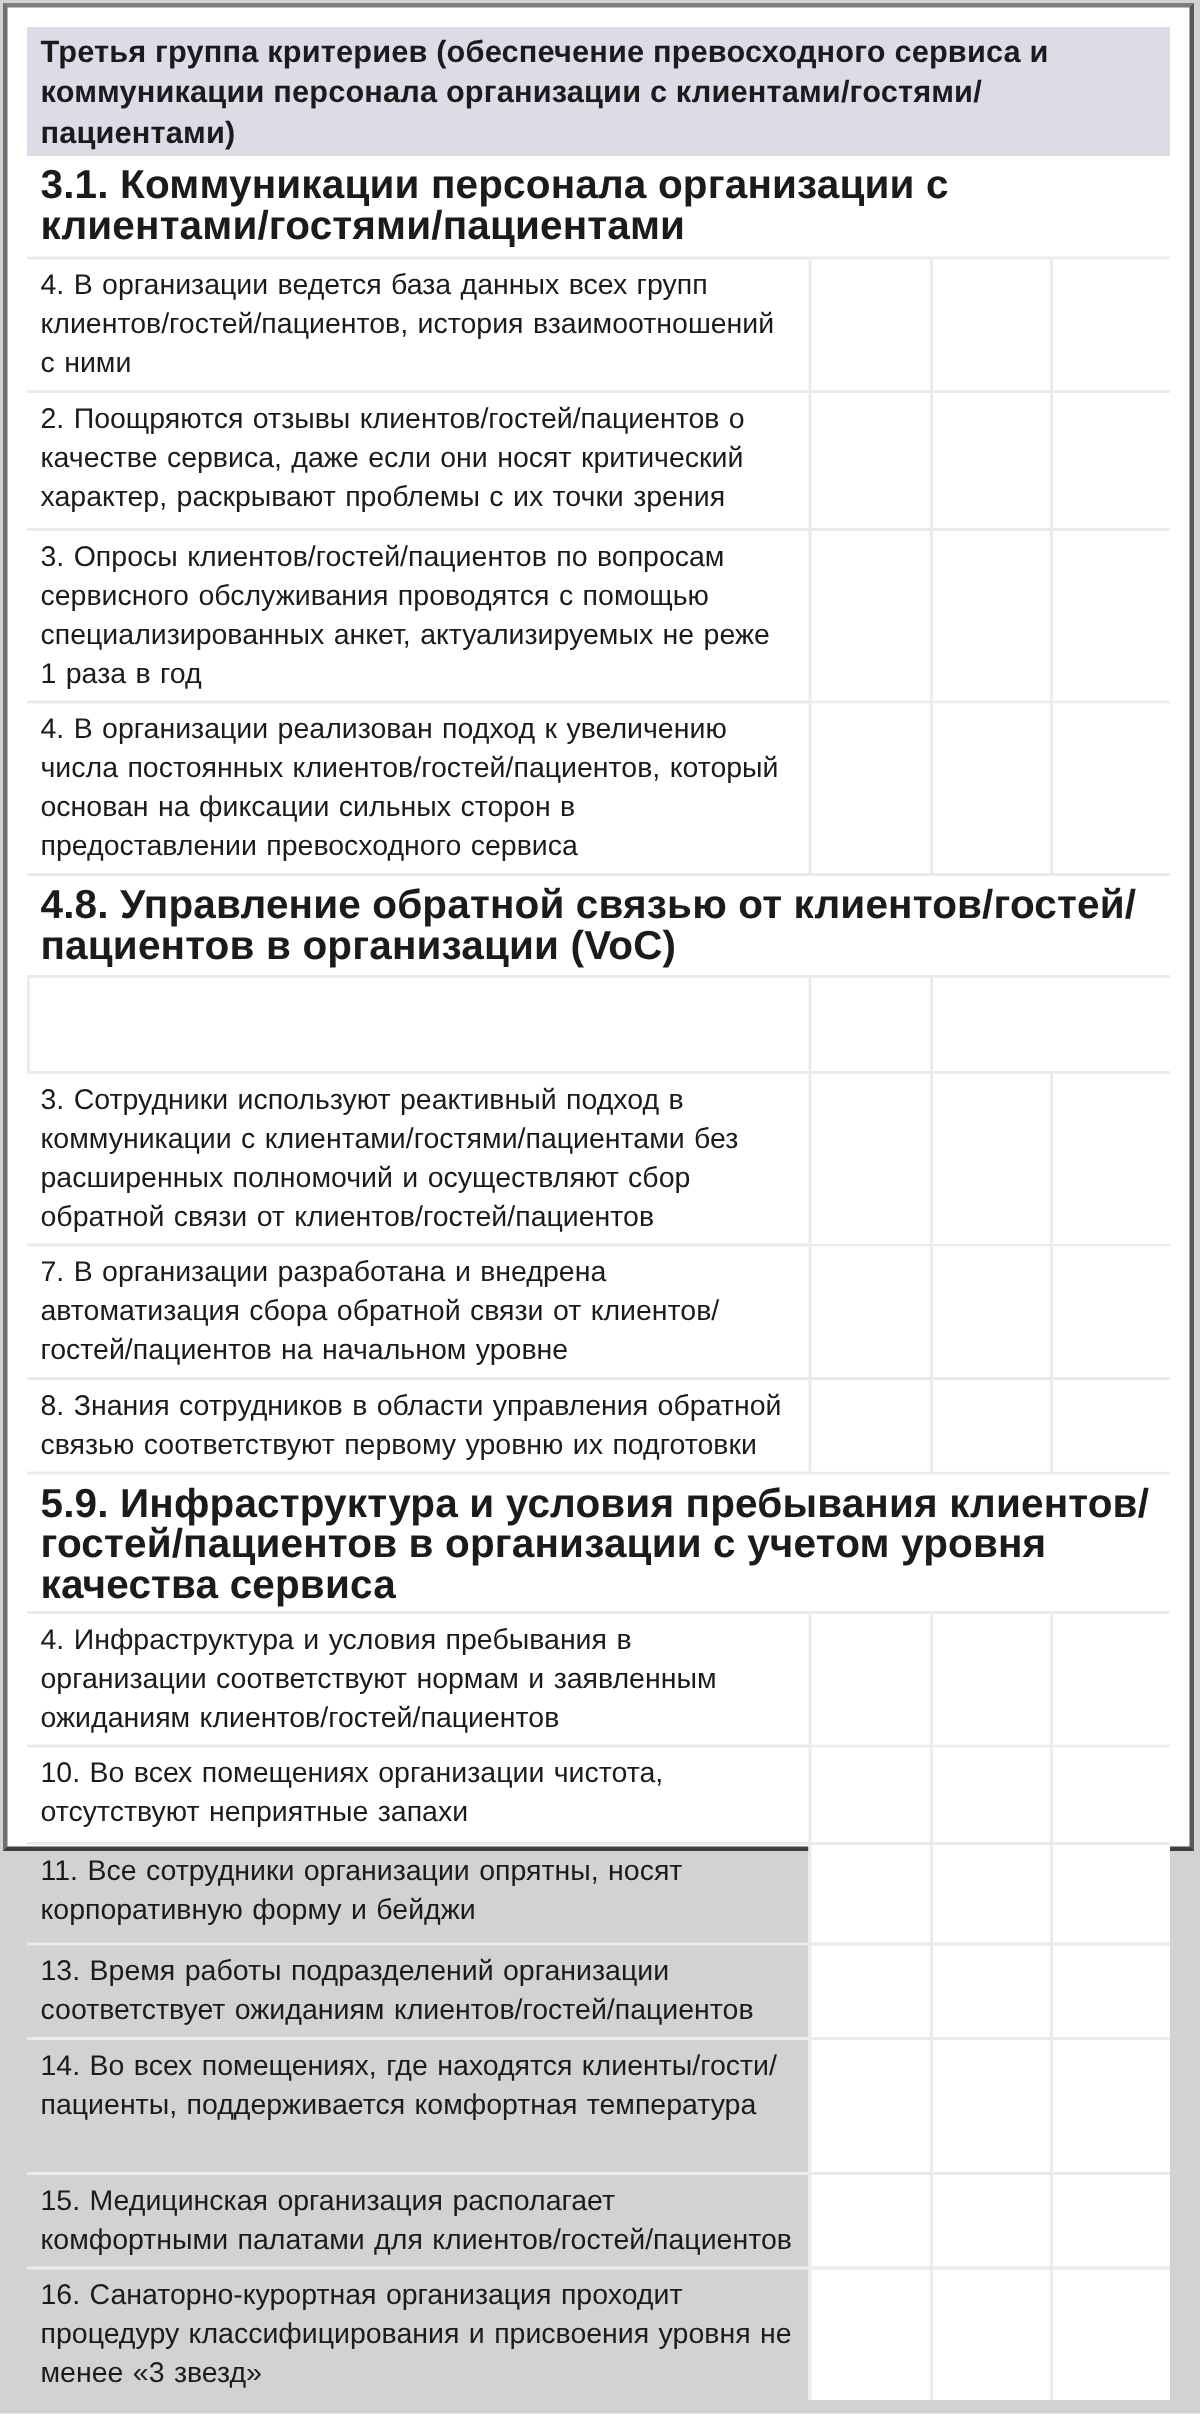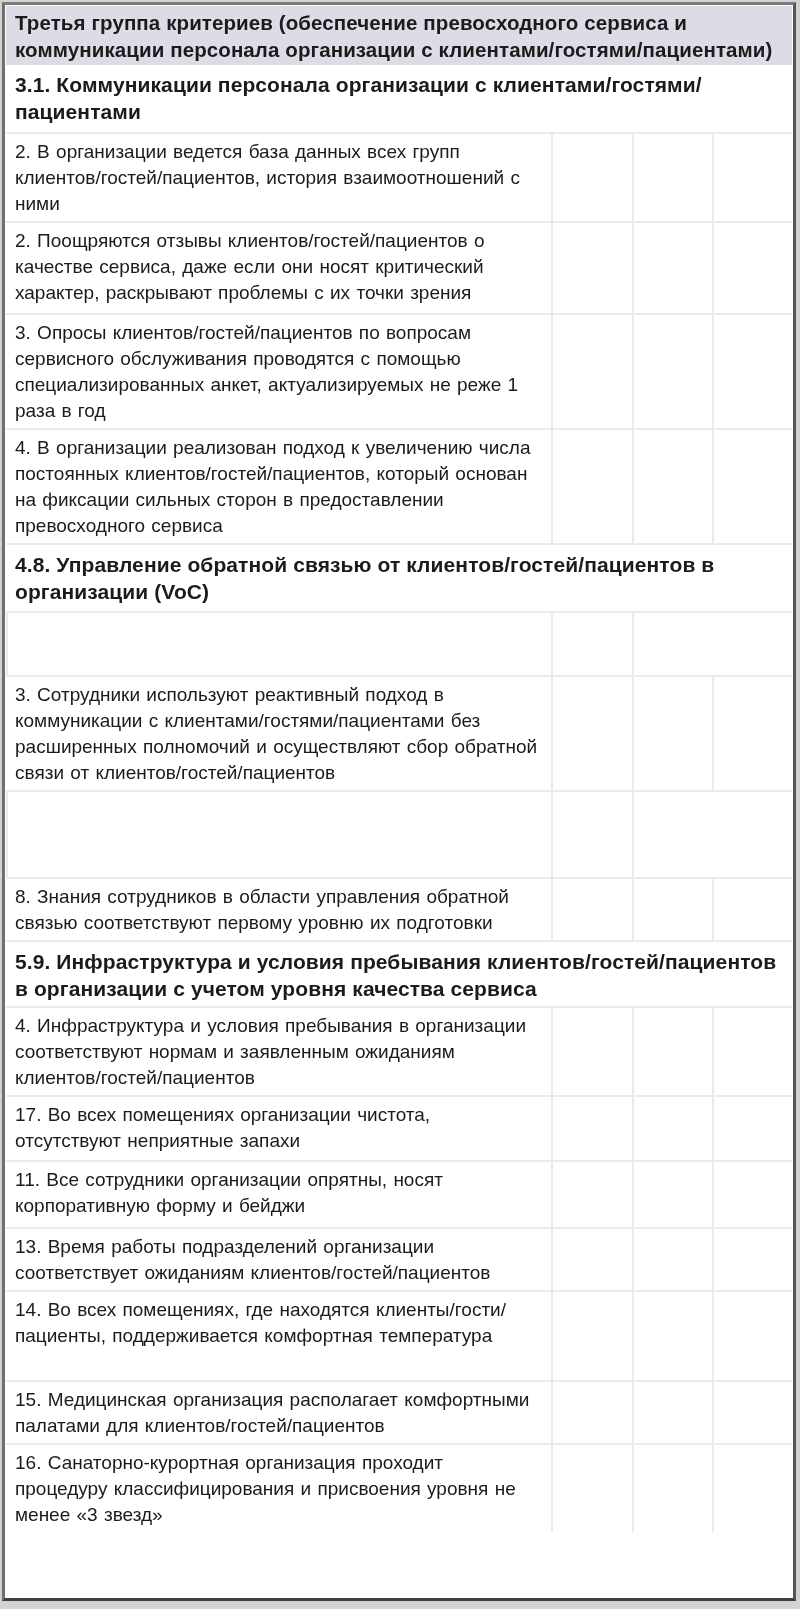--- a/index.html
+++ b/index.html
@@ -13,42 +13,42 @@
   html,body{width:800px;height:1609px;overflow:hidden;}
   body{
     background:var(--page-bg);
     font-family:"Liberation Sans","DejaVu Sans",sans-serif;
     color:var(--ink);
     position:relative;
   }
   .frame{
     position:absolute;
     left:2px; top:2px;
-    width:794px; height:1599px;
+    width:794px; height:1232px;
     background:#fff;
     border:3px solid var(--frame-border);
     border-color:#7d7d7d #565656 #3f3f3f #6f6f6f;
-    padding:1px;
+    padding:13px;
   }
   .criteria-table{width:100%;}
   .row{
     border-top:2px solid var(--grid);
   }
   .row.no-top{border-top:none;}
   .table-header{
     background:var(--header-bg);
     font-weight:bold;
     font-size:20.5px;
     line-height:27px;
     padding:3px 10px 2px 9px;
     letter-spacing:.1px;
   }
   .section{
     font-weight:bold;
-    font-size:21px;
+    font-size:27px;
     line-height:27px;
     padding:6px 8px 4px 9px;
     letter-spacing:.1px;
   }
   .criterion{
     display:grid;
     grid-template-columns:1fr 81px 80px 80px;
   }
   .criterion .text-cell{
     font-size:19px;
@@ -65,21 +65,21 @@
 <body>
 
 <div class="frame">
   <div class="criteria-table">
 
     <div class="table-header" style="min-height:58px">Третья группа критериев (обеспечение превосходного сервиса и коммуникации персонала организации с клиентами/гостями/пациентами)</div>
 
     <div class="row section no-top" style="min-height:67px">3.1. Коммуникации персонала организации с клиентами/гостями/пациентами</div>
 
     <div class="row criterion" style="min-height:85px">
-      <div class="text-cell">2. В организации ведется база данных всех групп клиентов/гостей/пациентов, история взаимоотношений с ними</div>
+      <div class="text-cell">4. В организации ведется база данных всех групп клиентов/гостей/пациентов, история взаимоотношений с ними</div>
       <div class="score-cell"></div>
       <div class="score-cell"></div>
       <div class="score-cell"></div>
     </div>
 
     <div class="row criterion" style="min-height:92px">
       <div class="text-cell">2. Поощряются отзывы клиентов/гостей/пациентов о качестве сервиса, даже если они носят критический характер, раскрывают проблемы с их точки зрения</div>
       <div class="score-cell"></div>
       <div class="score-cell"></div>
       <div class="score-cell"></div>
@@ -108,20 +108,21 @@
     </div>
 
     <div class="row criterion" style="min-height:113px">
       <div class="text-cell">3. Сотрудники используют реактивный подход в коммуникации с клиентами/гостями/пациентами без расширенных полномочий и осуществляют сбор обратной связи от клиентов/гостей/пациентов</div>
       <div class="score-cell"></div>
       <div class="score-cell"></div>
       <div class="score-cell"></div>
     </div>
 
     <div class="row criterion" style="min-height:87px">
+      <div class="text-cell">7. В организации разработана и внедрена автоматизация сбора обратной связи от клиентов/гостей/пациентов на начальном уровне</div>
       <div class="score-cell"></div>
       <div class="score-cell"></div>
       <div class="score-cell"></div>
     </div>
 
     <div class="row criterion" style="min-height:63px">
       <div class="text-cell">8. Знания сотрудников в области управления обратной связью соответствуют первому уровню их подготовки</div>
       <div class="score-cell"></div>
       <div class="score-cell"></div>
       <div class="score-cell"></div>
@@ -130,21 +131,21 @@
     <div class="row section" style="min-height:65px">5.9. Инфраструктура и условия пребывания клиентов/гостей/пациентов в организации с учетом уровня качества сервиса</div>
 
     <div class="row criterion" style="min-height:88px">
       <div class="text-cell">4. Инфраструктура и условия пребывания в организации соответствуют нормам и заявленным ожиданиям клиентов/гостей/пациентов</div>
       <div class="score-cell"></div>
       <div class="score-cell"></div>
       <div class="score-cell"></div>
     </div>
 
     <div class="row criterion" style="min-height:65px">
-      <div class="text-cell">17. Во всех помещениях организации чистота, отсутствуют неприятные запахи</div>
+      <div class="text-cell">10. Во всех помещениях организации чистота, отсутствуют неприятные запахи</div>
       <div class="score-cell"></div>
       <div class="score-cell"></div>
       <div class="score-cell"></div>
     </div>
 
     <div class="row criterion" style="min-height:67px">
       <div class="text-cell">11. Все сотрудники организации опрятны, носят корпоративную форму и бейджи</div>
       <div class="score-cell"></div>
       <div class="score-cell"></div>
       <div class="score-cell"></div>

